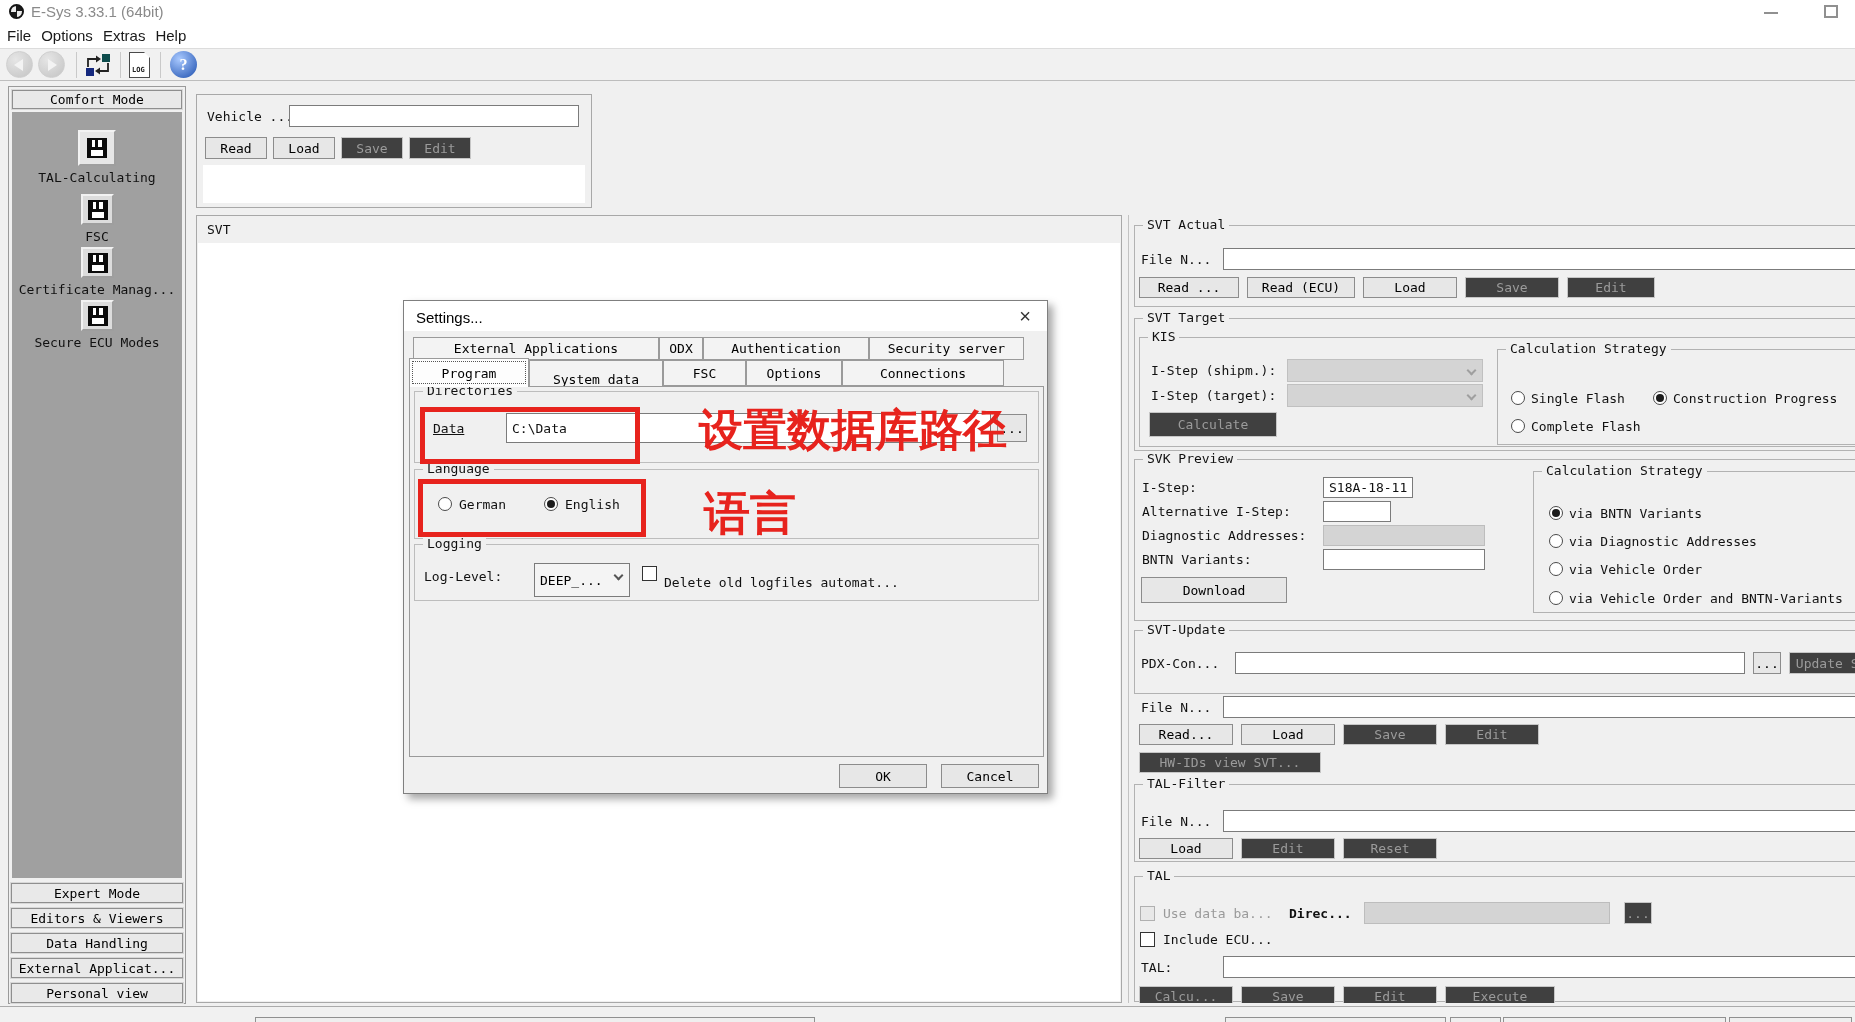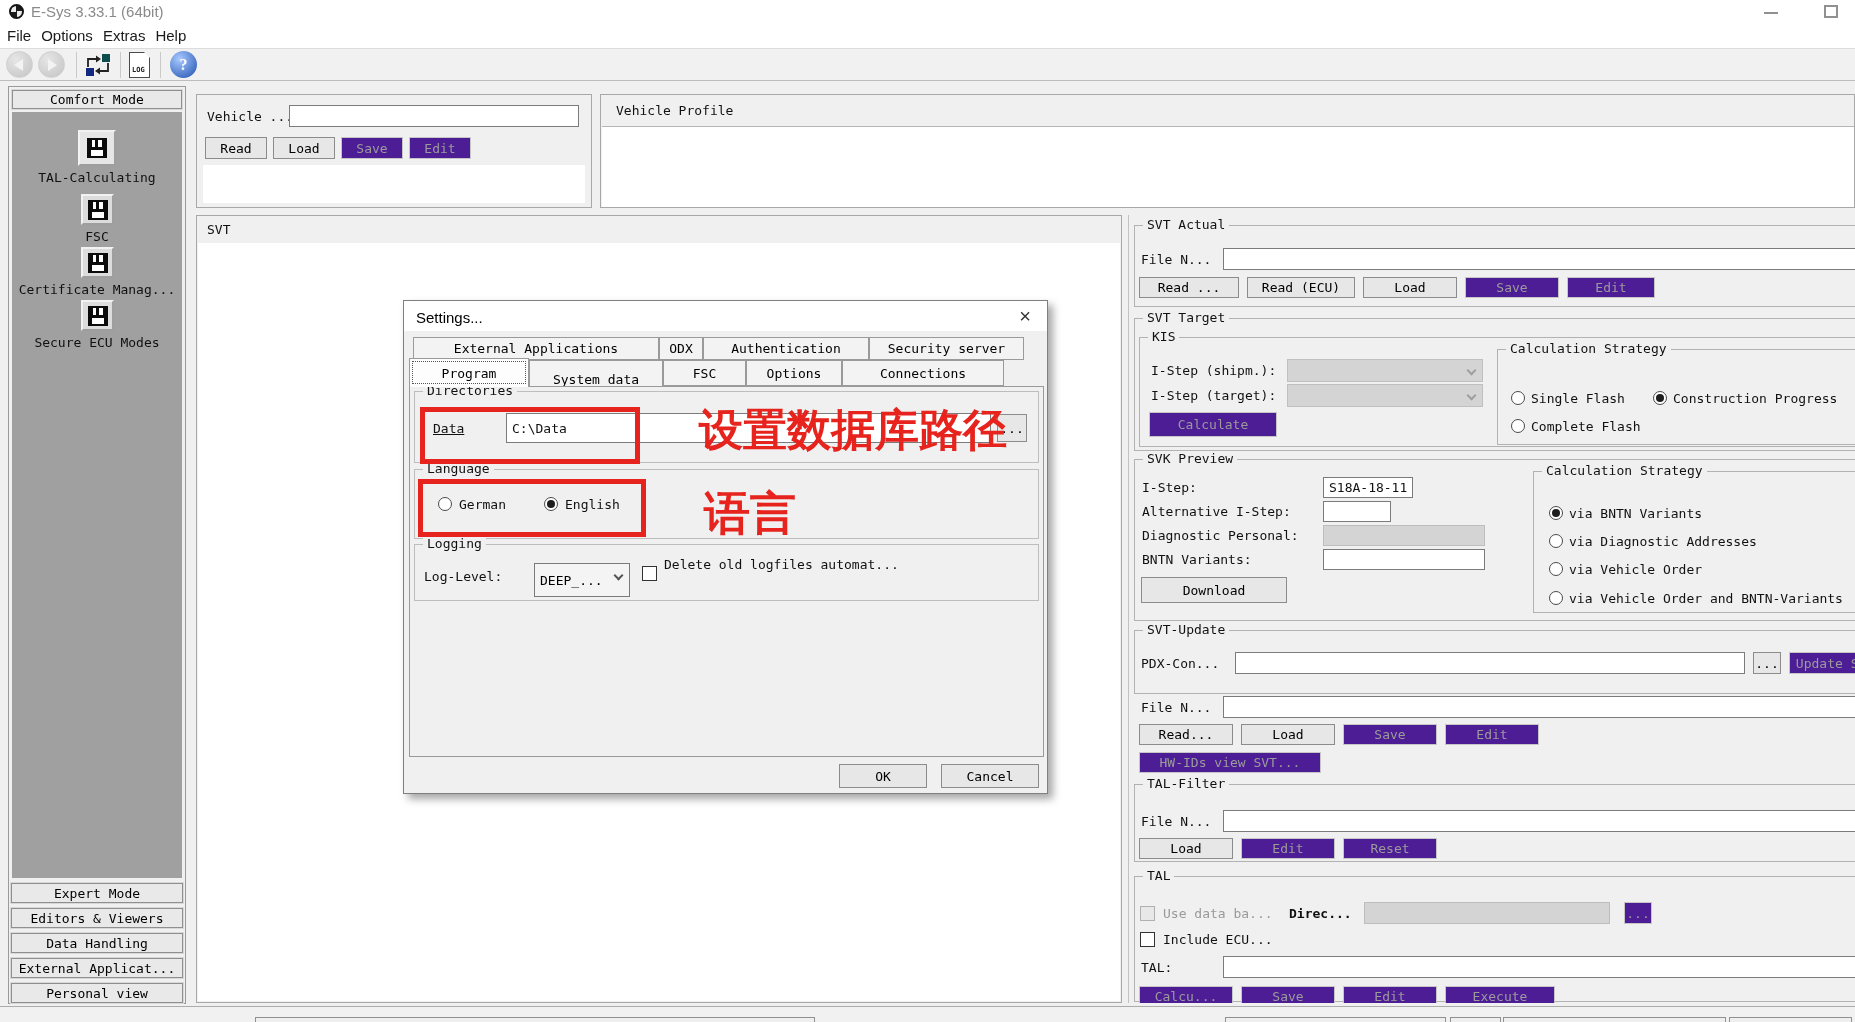--- a/index.html
+++ b/index.html
@@ -5,21 +5,21 @@
   * { margin:0; padding:0; box-sizing:border-box; }
   html,body { width:1855px; height:1022px; overflow:hidden; background:#fff;
               font-family:"DejaVu Sans Mono",monospace; }
   .app { position:relative; width:1855px; height:1022px; background:#fff; }
   .abs { position:absolute; }
   .lbl { position:absolute; font-size:13px; color:#111; white-space:nowrap; }
   .lbl.dim { color:#9a9a9a; }
   .btn { position:absolute; display:flex; align-items:center; justify-content:center;
          font-size:13px; color:#000; background:#e7e7e7; border:1px solid #8c8c8c;
          white-space:nowrap; cursor:default; }
-  .btn.dis { background:#4c1d95; border-color:#c6c6c6; color:#9b9b9b; }
+  .btn.dis { background:#404040; border-color:#c6c6c6; color:#9b9b9b; }
   .inp { position:absolute; background:#fff; border:1px solid #7b7b7b;
          font-family:"DejaVu Sans Mono",monospace; font-size:13px; padding:0 5px; color:#111; }
   .inp.dis { background:#d4d4d4; border-color:#bdbdbd; }
   .grp { position:absolute; border:1px solid #b2b2b2; }
   .lgd { position:absolute; top:-9px; left:8px; background:#f0f0f0; padding:0 4px;
          font-size:13px; color:#111; white-space:nowrap; }
   .radio { position:absolute; width:14px; height:14px; border:1px solid #4a4a4a;
            border-radius:50%; background:#fff; }
   .radio.sel::after { content:''; position:absolute; inset:2px; background:#1c1c1c; border-radius:50%; }
   .check { position:absolute; width:15px; height:15px; border:1px solid #333; background:#fff; }
@@ -139,24 +139,20 @@
   <div class="abs" style="left:196px;top:94px;width:396px;height:114px;background:#f0f0f0;border:1px solid #a8a8a8;">
     <div class="lbl" style="left:10px;top:14px;">Vehicle ...</div>
     <input class="inp" style="left: 92px; top: 10px; width: 290px; height: 22px;" value="">
     <div class="btn" style="left:8px;top:42px;width:62px;height:22px;">Read</div>
     <div class="btn" style="left:76px;top:42px;width:62px;height:22px;">Load</div>
     <div class="btn dis" style="left:144px;top:42px;width:62px;height:22px;">Save</div>
     <div class="btn dis" style="left:212px;top:42px;width:62px;height:22px;">Edit</div>
     <div class="abs" style="left:6px;top:70px;width:382px;height:38px;background:#fff;"></div>
   </div>
 
-  <div class="abs" style="left:600px;top:94px;width:1255px;height:114px;background:#f0f0f0;border:1px solid #a8a8a8;">
-    <div class="lbl" style="left:15px;top:8px;">Vehicle Profile</div>
-    <div class="abs" style="left:1px;top:31px;width:1252px;height:81px;background:#fff;border-top:1px solid #b5b5b5;"></div>
-  </div>
 
   <div class="abs" style="left:196px;top:215px;width:926px;height:788px;background:#f0f0f0;border:1px solid #a8a8a8;">
     <div class="lbl" style="left:10px;top:6px;">SVT</div>
     <div class="abs" style="left:1px;top:27px;width:922px;height:758px;background:#fff;"></div>
   </div>
 
   <div class="abs" style="left:1128px;top:215px;width:727px;height:788px;background:#f0f0f0;border-left:1px solid #c2c2c2;overflow:hidden;">
 
     <div class="grp" style="left:5px;top:10px;width:745px;height:82px;">
       <div class="lgd">SVT Actual</div>
@@ -194,21 +190,21 @@
     <div class="radio" style="left:382px;top:204px;"></div>
     <div class="lbl" style="left:402px;top:204px;">Complete Flash</div>
 
     <div class="grp" style="left:5px;top:244px;width:745px;height:162px;">
       <div class="lgd">SVK Preview</div>
     </div>
     <div class="lbl" style="left:13px;top:265px;">I-Step:</div>
     <input class="inp" style="left: 194px; top: 262px; width: 90px; height: 21px;" value="S18A-18-11-">
     <div class="lbl" style="left:13px;top:289px;">Alternative I-Step:</div>
     <input class="inp" style="left: 194px; top: 286px; width: 68px; height: 21px;">
-    <div class="lbl" style="left:13px;top:313px;">Diagnostic Personal:</div>
+    <div class="lbl" style="left:13px;top:313px;">Diagnostic Addresses:</div>
     <input class="inp dis" style="left: 194px; top: 310px; width: 162px; height: 21px;">
     <div class="lbl" style="left:13px;top:337px;">BNTN Variants:</div>
     <input class="inp" style="left: 194px; top: 334px; width: 162px; height: 21px;">
     <div class="btn" style="left:12px;top:362px;width:146px;height:26px;">Download</div>
     <div class="grp" style="left:404px;top:256px;width:380px;height:142px;">
       <div class="lgd">Calculation Strategy</div>
     </div>
     <div class="radio sel" style="left:420px;top:291px;"></div>
     <div class="lbl" style="left:440px;top:291px;">via BNTN Variants</div>
     <div class="radio" style="left:420px;top:319px;"></div>
@@ -304,21 +300,21 @@
 
     <div class="grp" style="left:10px;top:243px;width:625px;height:57px;border-color:#bdbdbd;">
       <div class="lgd">Logging</div>
     </div>
     <div class="lbl" style="left:20px;top:268px;">Log-Level:</div>
     <div class="combo" style="left:130px;top:262px;width:96px;height:34px;">
       <span style="font-size:13px;">DEEP_...</span>
       <div class="chev" style="top:8px;"></div>
     </div>
     <div class="check" style="left:238px;top:265px;"></div>
-    <div class="lbl" style="left:260px;top:256px;">Delete old logfiles automat...</div>
+    <div class="lbl" style="left:260px;top:274px;">Delete old logfiles automat...</div>
 
     <div class="btn" style="left:435px;top:463px;width:88px;height:24px;">OK</div>
     <div class="btn" style="left:537px;top:463px;width:98px;height:24px;">Cancel</div>
 
     <div class="redbox" style="left:16px;top:106px;width:220px;height:57px;"></div>
     <div class="rednote" style="left:295px;top:100px;font-size:44px;">设置数据库路径</div>
     <div class="redbox" style="left:14px;top:178px;width:228px;height:58px;"></div>
     <div class="rednote" style="left:300px;top:182px;font-size:46px;">语言</div>
   </div>
 

